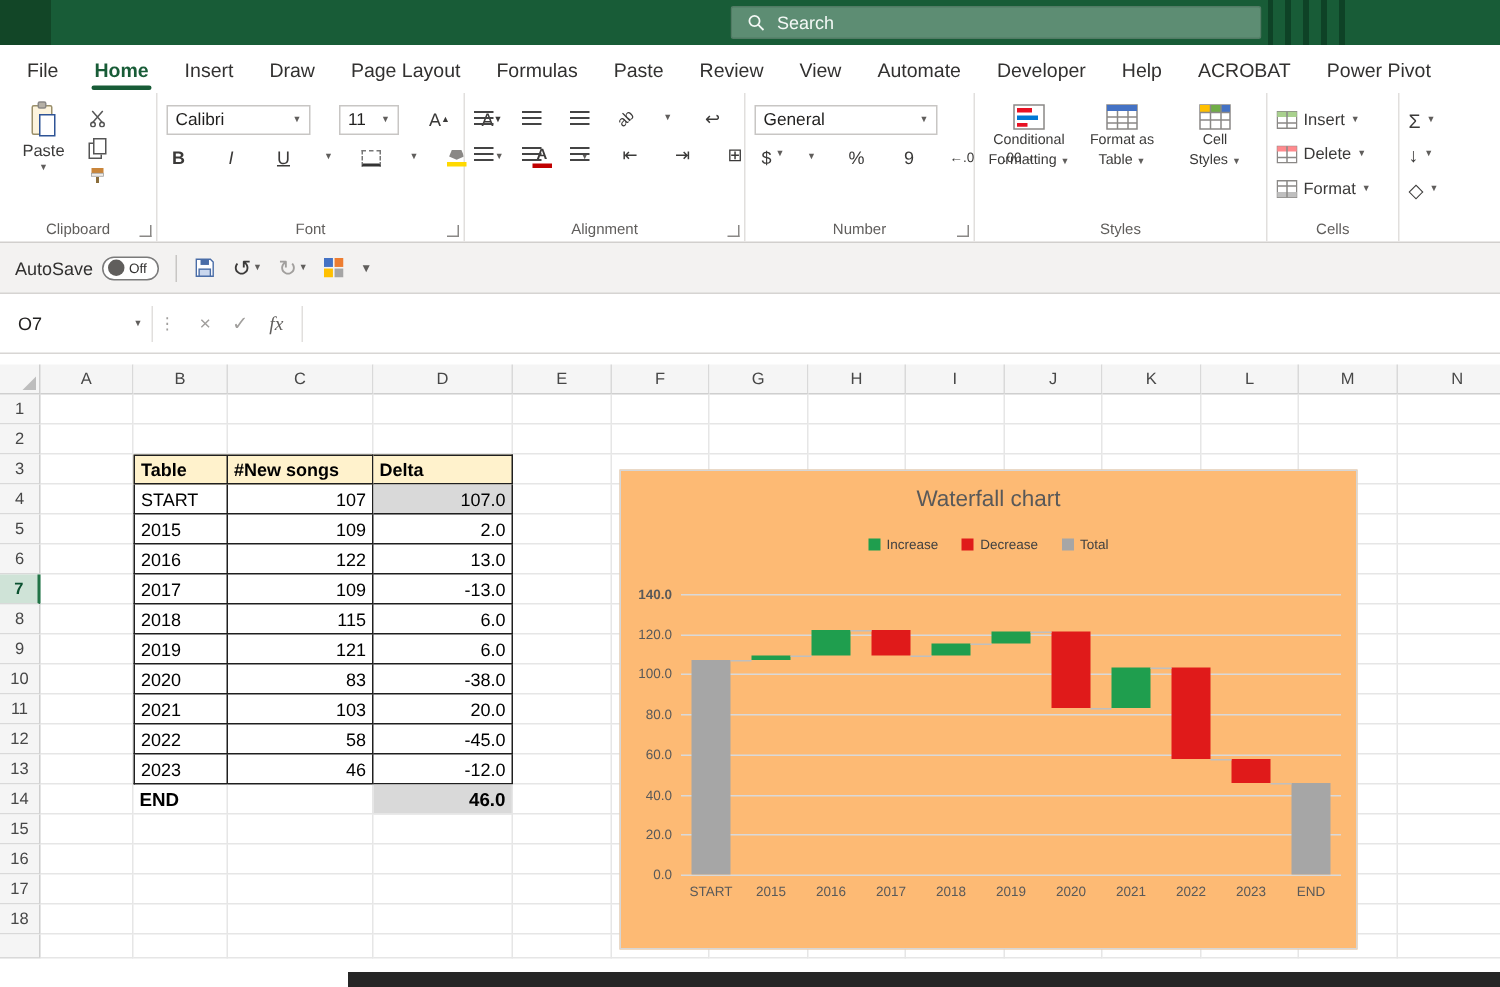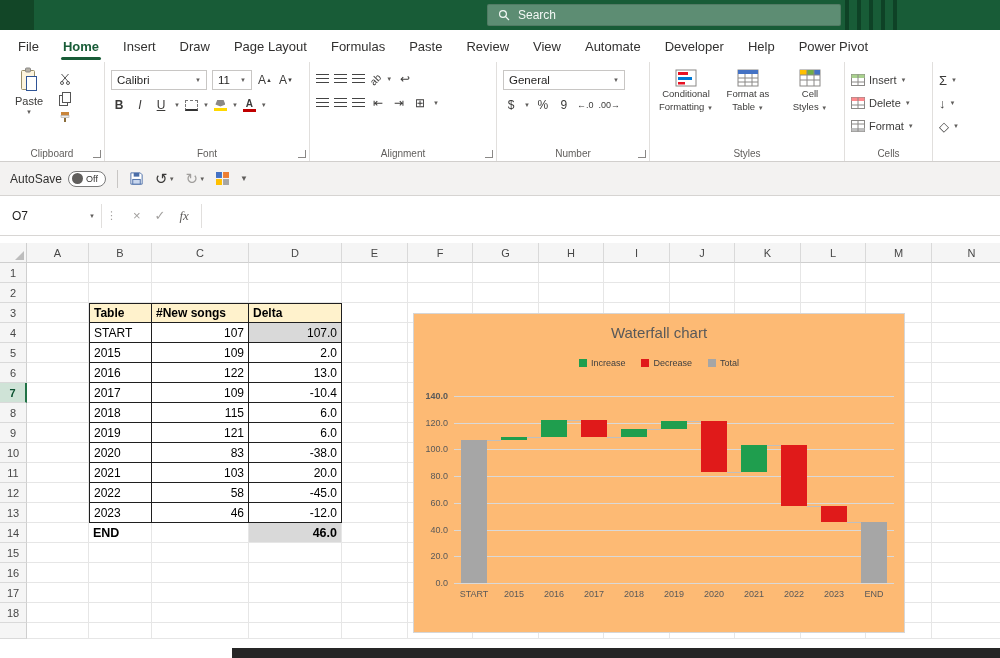--- a/index.html
+++ b/index.html
@@ -25,21 +25,21 @@
   
   .ribbon { position:absolute; left:0; top:62px; width:1000px; height:100px; background:#fff;
     border-bottom:1px solid #d1cfcd; display:flex; overflow:hidden; }
   .rgroup { position:relative; border-right:1px solid #e1dfdd; padding:5px 6px 16px; display:flex; align-items:flex-start; flex:none; }
   .g-clipboard{width:105px}.g-font{width:205px}.g-align{width:187px}.g-number{width:153px}
   .g-styles{width:195px}.g-cells{width:88px}.g-editing{flex:1;min-width:0;border-right:none;}
   .rg-label { position:absolute; bottom:2px; left:0; right:0; text-align:center; font-size:10px; color:#605e5c; }
   .launcher { position:absolute; right:3px; bottom:3px; width:8px; height:8px;
     border-right:1px solid #8a8886; border-bottom:1px solid #8a8886; }
   .rg-col { display:flex; flex-direction:column; gap:6px; padding-top:3px; }
-  .rrow { display:flex; align-items:center; gap:5px; }
+  .rrow { display:flex; align-items:center; gap:19px; }
   .dd { font-size:6px; color:#605e5c; line-height:1; }
   .paste-btn { display:flex; flex-direction:column; align-items:center; width:46px; gap:2px; font-size:11px; color:#3b3a39; }
   .clip-col { display:flex; flex-direction:column; gap:6px; margin-left:6px; padding-top:5px; }
   .ci { width:14px; height:13px; display:flex; align-items:center; justify-content:center; }
   .copy-icon { width:9px; height:11px; border:1px solid #555; background:#fff;
     box-shadow:-3px 3px 0 -1px #fff, -3px 3px 0 0 #555; margin-left:3px; }
   .selbox { display:flex; align-items:center; justify-content:space-between; border:1px solid #c8c6c4;
     height:20px; padding:0 5px; font-size:11.5px; color:#201f1e; background:#fff; }
   .w96{width:96px}.w40{width:40px}.w120{width:122px}
   .fi { min-width:16px; height:18px; display:inline-flex; align-items:center; justify-content:center; font-size:12px; color:#3b3a39; }
@@ -138,20 +138,21 @@
     <div class="tab">Insert</div>
     <div class="tab">Draw</div>
     <div class="tab">Page Layout</div>
     <div class="tab">Formulas</div>
     <div class="tab">Paste</div>
     <div class="tab">Review</div>
     <div class="tab">View</div>
     <div class="tab">Automate</div>
     <div class="tab">Developer</div>
     <div class="tab">Help</div>
+    <div class="tab">ACROBAT</div>
     <div class="tab">Power Pivot</div>
   </div>
 
 <div class="ribbon">
 
   <div class="rgroup g-clipboard">
     <div class="paste-btn">
       <svg width="20" height="26" viewBox="0 0 20 26">
         <rect x="2.5" y="3.5" width="13" height="19" rx="1" fill="#fdf4dd" stroke="#9a8f6a"></rect>
         <rect x="6.5" y="1" width="5" height="4" rx="1" fill="#b5b0a6" stroke="#8a8886"></rect>
@@ -529,21 +530,21 @@
         <div class="sh-cell" style="width: 66px;"></div>
         <div class="sh-cell" style="width: 65px;"></div>
         <div class="sh-cell" style="width: 66px;"></div>
         <div class="sh-cell" style="width: 80px;"></div>
       </div>
       <div class="sh-row">
         <div class="sh-rowhead active">7</div>
         <div class="sh-cell" style="width: 62px;"></div>
         <div class="sh-cell cell-tb bl al" style="width: 63px;">2017</div>
         <div class="sh-cell cell-tb ar" style="width: 97px;">109</div>
-        <div class="sh-cell cell-tb ar" style="width: 93px;">-10.4</div>
+        <div class="sh-cell cell-tb ar" style="width: 93px;">-13.0</div>
         <div class="sh-cell" style="width: 66px;"></div>
         <div class="sh-cell" style="width: 65px;"></div>
         <div class="sh-cell" style="width: 66px;"></div>
         <div class="sh-cell" style="width: 65px;"></div>
         <div class="sh-cell" style="width: 66px;"></div>
         <div class="sh-cell" style="width: 65px;"></div>
         <div class="sh-cell" style="width: 66px;"></div>
         <div class="sh-cell" style="width: 65px;"></div>
         <div class="sh-cell" style="width: 66px;"></div>
         <div class="sh-cell" style="width: 80px;"></div>

